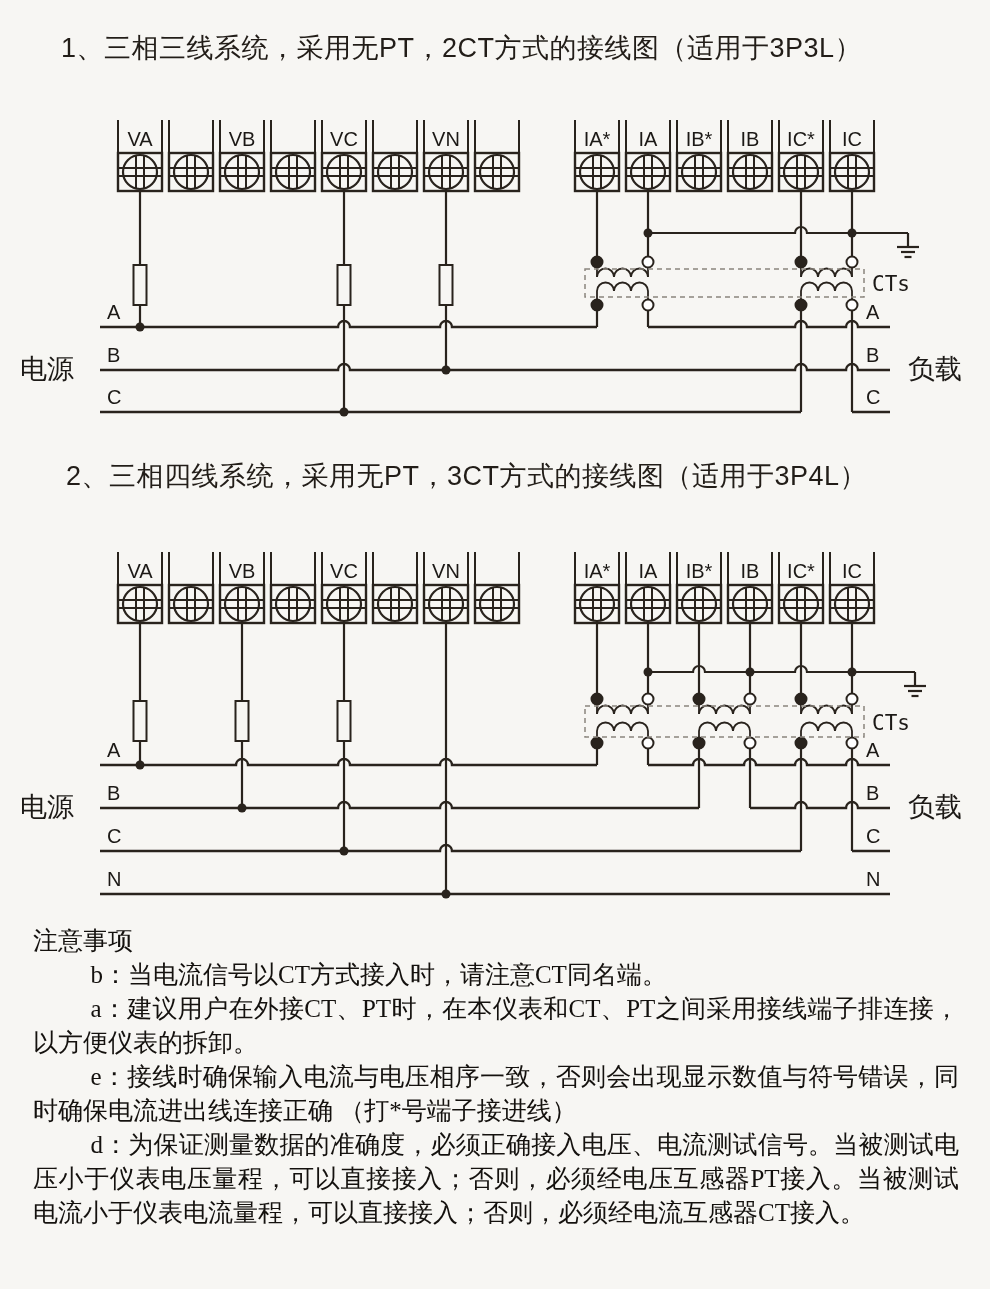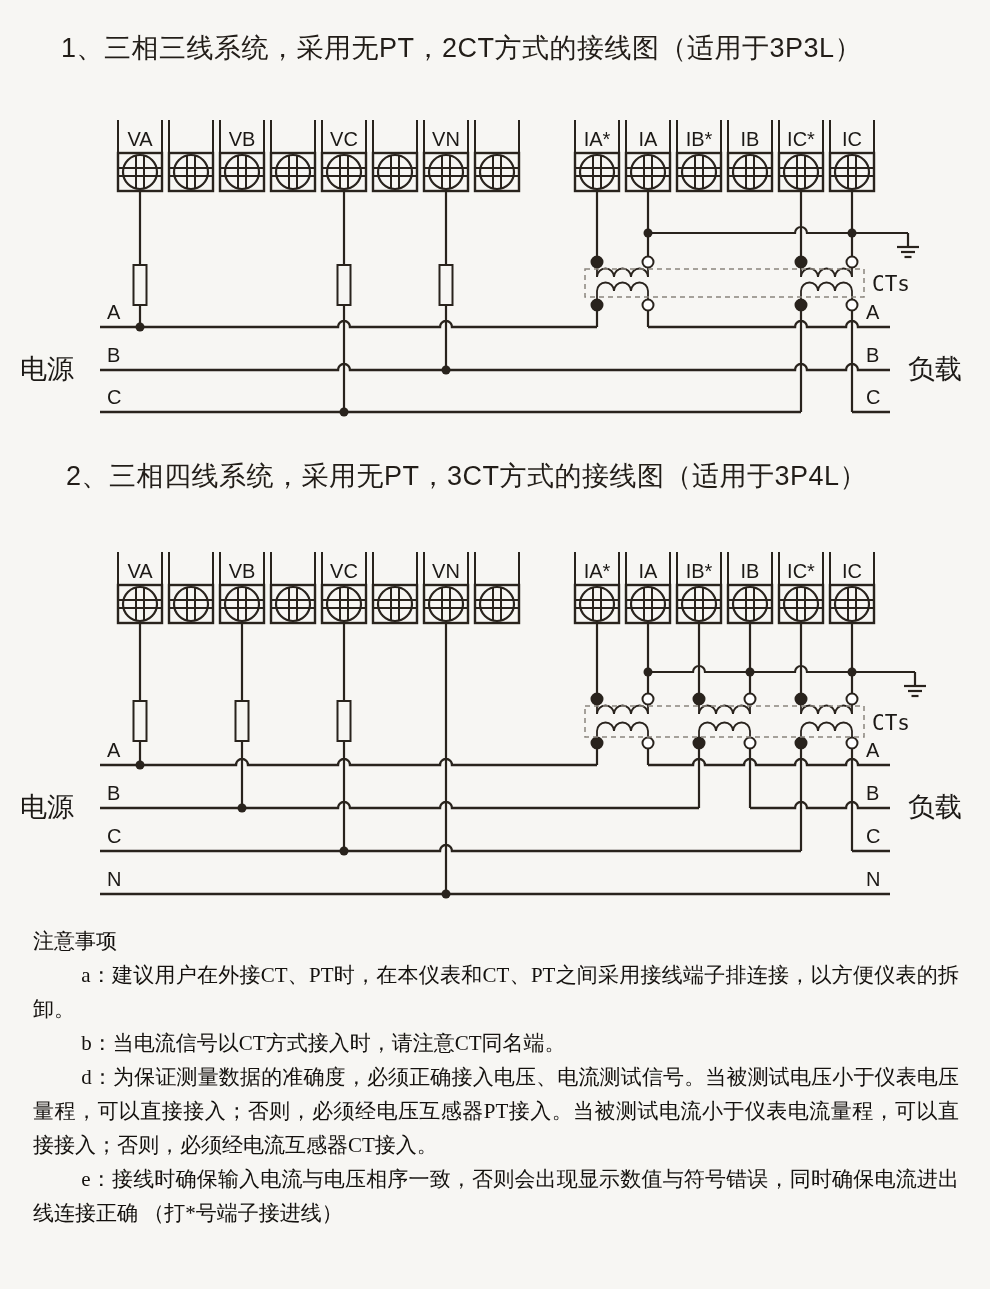--- a/index.html
+++ b/index.html
@@ -12,21 +12,21 @@
     position:absolute;font-size:27px;font-weight:500;color:#221d18;
     letter-spacing:0.5px;white-space:nowrap;margin-left:28px;
   }
   #title1{left:33px;top:30px;}
   #title2{left:38px;top:458px;}
   svg{position:absolute;left:0;display:block;}
   #svg1{top:90px;}
   #svg2{top:540px;}
   .notes{
     position:absolute;left:33px;top:924px;width:926px;
-    font-family:"Liberation Serif",serif;font-size:21px;line-height:34px;
+    font-family:"Liberation Serif",serif;font-size:25px;line-height:34px;
     color:#14110e;text-align:justify;
   }
   .notes p{margin:0;}
   .notes p.item{text-indent:2.3em;}
 </style>
 </head>
 <body>
 
 <div class="title" id="title1">1、三相三线系统，采用无PT，2CT方式的接线图（适用于3P3L）</div>
 
@@ -500,17 +500,17 @@
         <line x1="856" y1="587" x2="856" y2="621" stroke="#29231d" stroke-width="2" stroke-linecap="butt"></line>
         <text x="852" y="578" font-size="20" text-anchor="middle" fill="#1c1916" font-family="&quot;Liberation Sans&quot;,sans-serif">IC</text>
       </g>
     </g>
     <text x="20" y="816" font-size="27" text-anchor="start" fill="#1c1916" font-family="&quot;Liberation Serif&quot;,serif">电源</text>
     <text x="908" y="816" font-size="27" text-anchor="start" fill="#1c1916" font-family="&quot;Liberation Serif&quot;,serif">负载</text>
   </svg>
 
 <div class="notes">
   <p>注意事项</p>
+  <p class="item">b：当电流信号以CT方式接入时，请注意CT同名端。</p>
   <p class="item">a：建议用户在外接CT、PT时，在本仪表和CT、PT之间采用接线端子排连接，以方便仪表的拆卸。</p>
-  <p class="item">b：当电流信号以CT方式接入时，请注意CT同名端。</p>
+  <p class="item">e：接线时确保输入电流与电压相序一致，否则会出现显示数值与符号错误，同时确保电流进出线连接正确 （打*号端子接进线）</p>
   <p class="item">d：为保证测量数据的准确度，必须正确接入电压、电流测试信号。当被测试电压小于仪表电压量程，可以直接接入；否则，必须经电压互感器PT接入。当被测试电流小于仪表电流量程，可以直接接入；否则，必须经电流互感器CT接入。</p>
-  <p class="item">e：接线时确保输入电流与电压相序一致，否则会出现显示数值与符号错误，同时确保电流进出线连接正确 （打*号端子接进线）</p>
 </div>
 
 </body></html>

